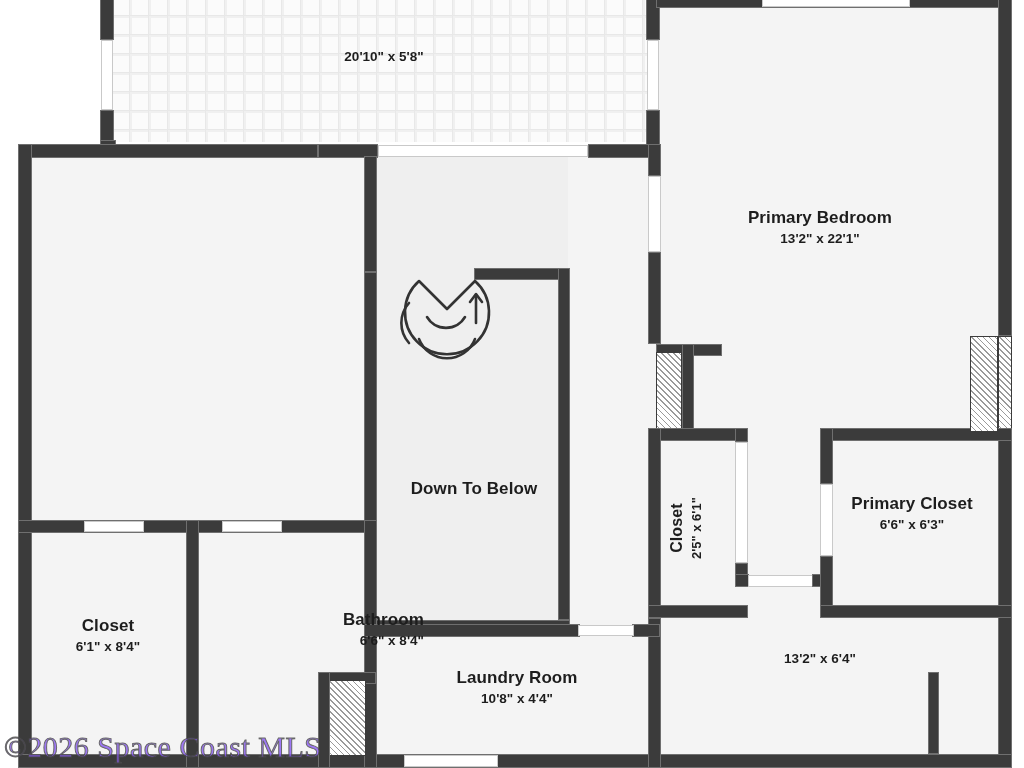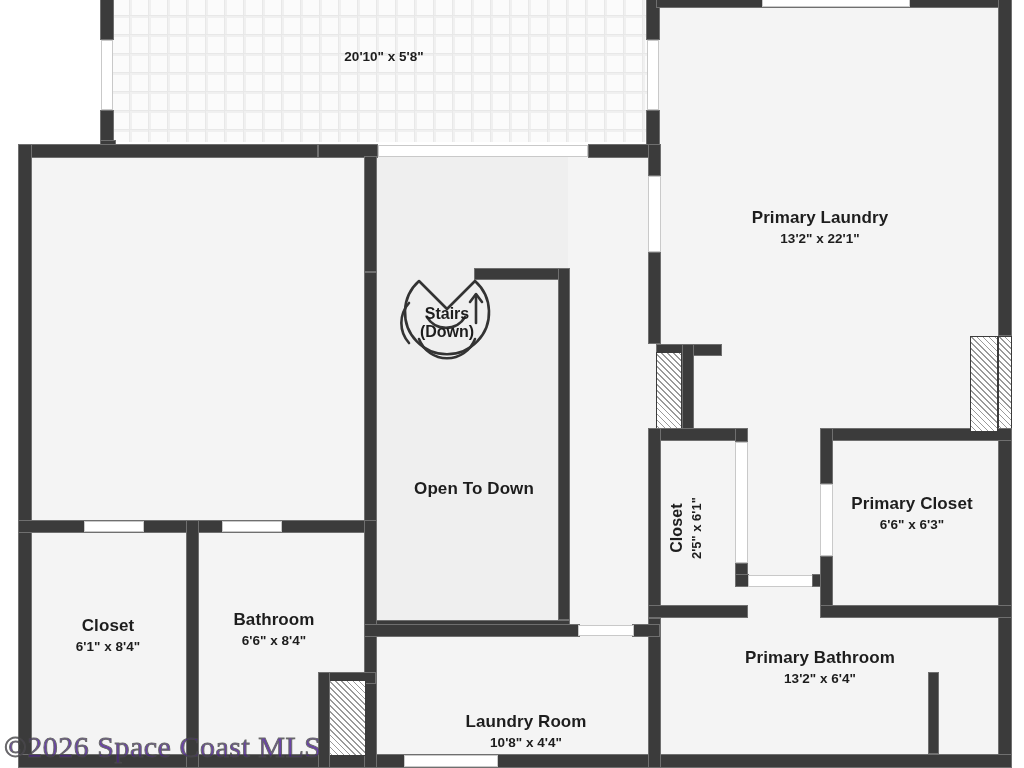--- a/index.html
+++ b/index.html
@@ -113,21 +113,21 @@
   }
 
   
   #watermark {
     position: absolute;
     left: 4px;
     top: 730px;
     font-family: "Liberation Serif", serif;
     font-size: 30px;
     letter-spacing: .5px;
-    color: #4c1d95;
+    color: #8b5cf6;
     -webkit-text-stroke: 1px #4a4a4a;
     opacity: .82;
     white-space: nowrap;
     user-select: none;
   }
 </style>
 </head>
 <body>
 
 <div id="stage">
@@ -234,50 +234,49 @@
   <div class="opening" style="left:378px; top:145px; width:210px; height:12px;"></div>
 
   <div class="opening" style="left:762px; top:-4px; width:148px; height:11px;"></div>
 
   <div class="label" style="left:234px; top:46px; width:300px;">
     <span class="rdim">20'10" x 5'8"</span>
   </div>
 
 
   <div class="label" style="left:670px; top:208px; width:300px;">
-    <span class="rname">Primary Laundry</span>
+    <span class="rname">Primary Bedroom</span>
     <span class="rdim">13'2" x 22'1"</span>
   </div>
 
   <div class="label open-below-lbl" style="left:324px; top:479px; width:300px;">
-    <span class="rname">Open To Down</span>
+    <span class="rname">Down To Below</span>
   </div>
 
   <div class="label" style="left:-42px; top:616px; width:300px;">
     <span class="rname">Closet</span>
     <span class="rdim">6'1" x 8'4"</span>
   </div>
 
-  <div class="label" style="left:124px; top:610px; width:300px;">
+  <div class="label" style="left:124px; top:610px; width:300px;text-align:right;">
     <span class="rname">Bathroom</span>
     <span class="rdim">6'6" x 8'4"</span>
   </div>
 
-  <div class="label" style="left:376px; top:668px; width:300px;margin-top:44px;">
+  <div class="label" style="left:367px; top:668px; width:300px;">
     <span class="rname">Laundry Room</span>
     <span class="rdim">10'8" x 4'4"</span>
   </div>
 
   <div class="label" style="left:762px; top:494px; width:300px;">
     <span class="rname">Primary Closet</span>
     <span class="rdim">6'6" x 6'3"</span>
   </div>
 
   <div class="label" style="left:670px; top:648px; width:300px;">
-    <span class="rname">Primary Bathroom</span>
     <span class="rdim">13'2" x 6'4"</span>
   </div>
 
   <div class="label vertical" style="left:536px; top:510px; width:300px;">
     <span class="rname">Closet</span>
     <span class="rdim">2'5" x 6'1"</span>
   </div>
 
   <div class="stairs-marker" style="left:387px; top:277px;">
     <svg width="120" height="100" viewBox="0 0 120 100">
@@ -287,21 +286,17 @@
                A 42 42 0 1 0 88 4
                Z" fill="none" stroke="#333333" stroke-width="2.6" stroke-linejoin="round" stroke-linecap="round"></path>
 
       <path d="M 22 26 A 30 30 0 0 0 22 66" fill="none" stroke="#333333" stroke-width="2.6" stroke-linecap="round"></path>
       <path d="M 40 40 A 22 22 0 0 0 78 40" fill="none" stroke="#333333" stroke-width="2.6" stroke-linecap="round"></path>
       <path d="M 32 62 A 30 30 0 0 0 88 62" fill="none" stroke="#333333" stroke-width="2.6" stroke-linecap="round"></path>
 
       <path d="M 89 46 L 89 18" fill="none" stroke="#333333" stroke-width="2.6" stroke-linecap="round"></path>
       <path d="M 83 25 L 89 17 L 95 25" fill="none" stroke="#333333" stroke-width="2.6" stroke-linecap="round" stroke-linejoin="round"></path>
     </svg>
-    <div class="stairs-text">
-      <span>Stairs</span><br>
-      <span>(Down)</span>
-    </div>
   </div>
 
   <div id="watermark">©2026 Space Coast MLS</div>
 
 </div>
 
 </body></html>

